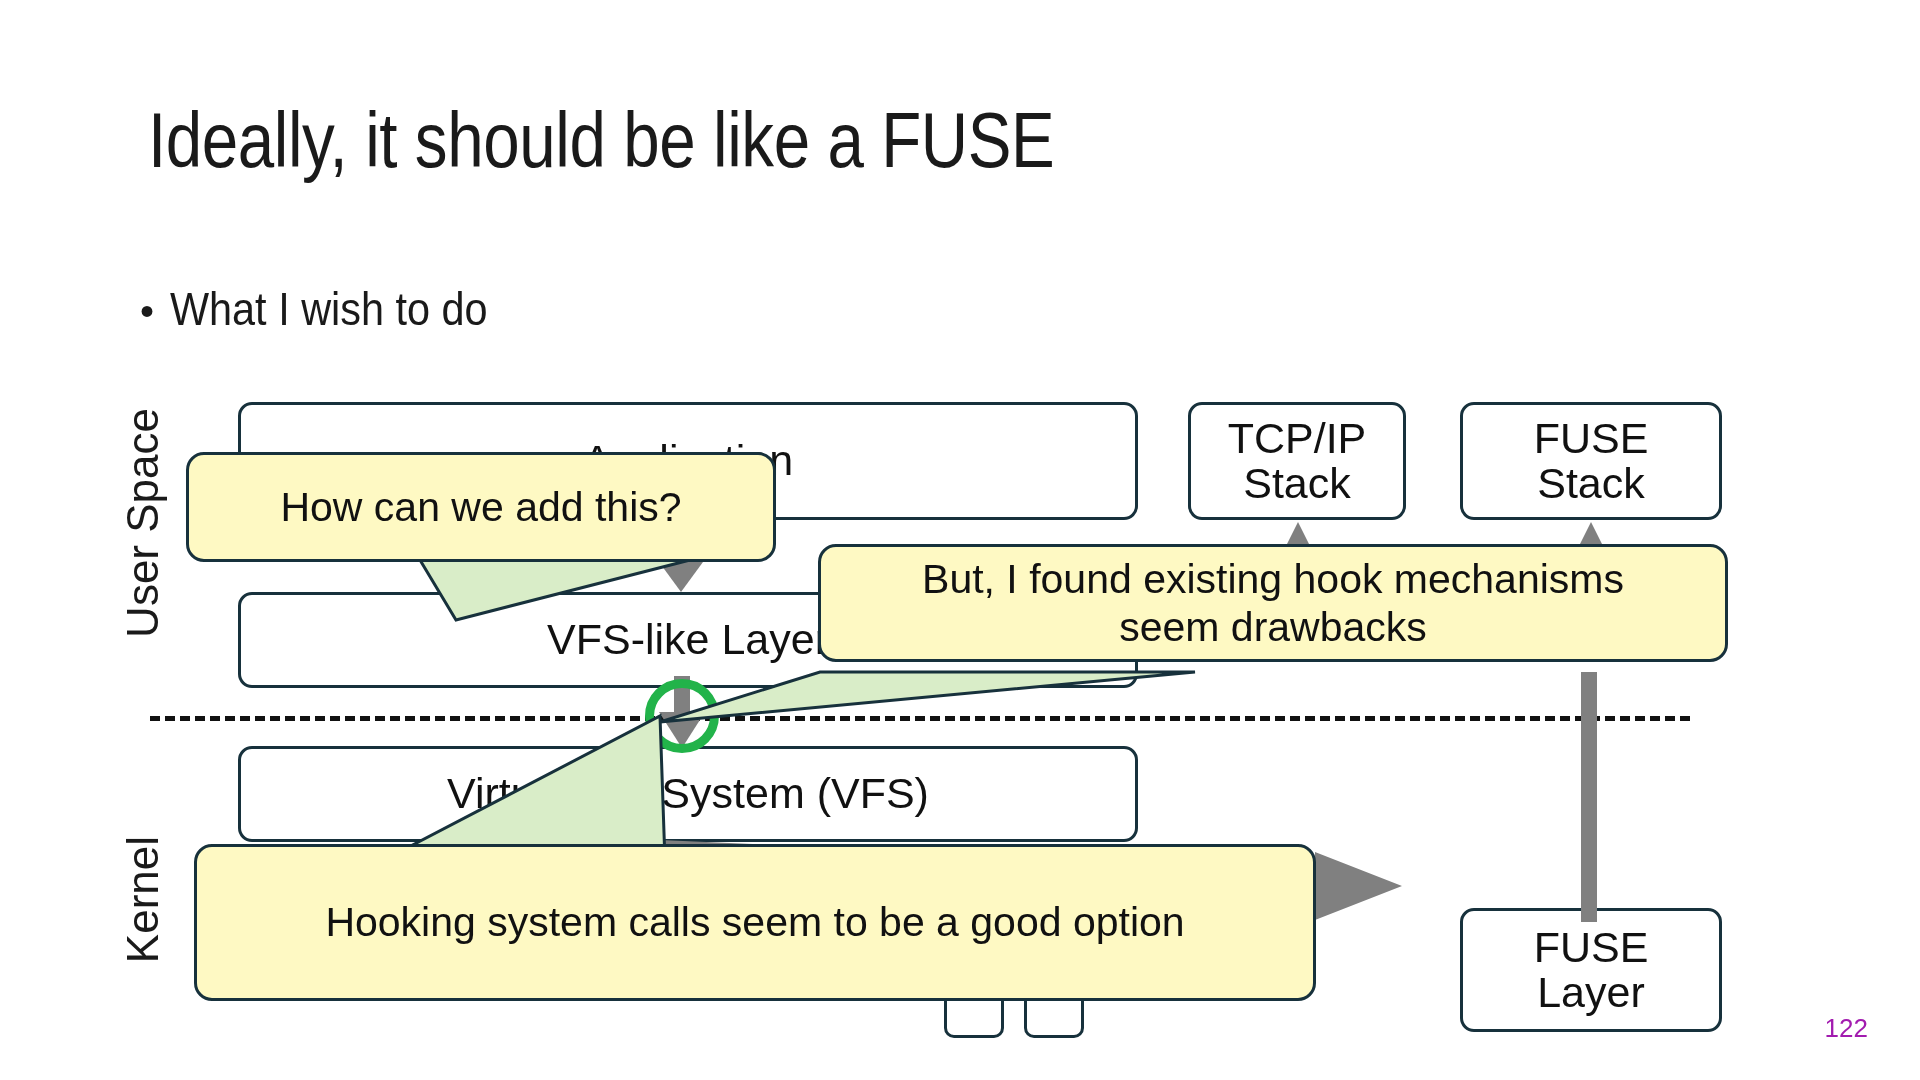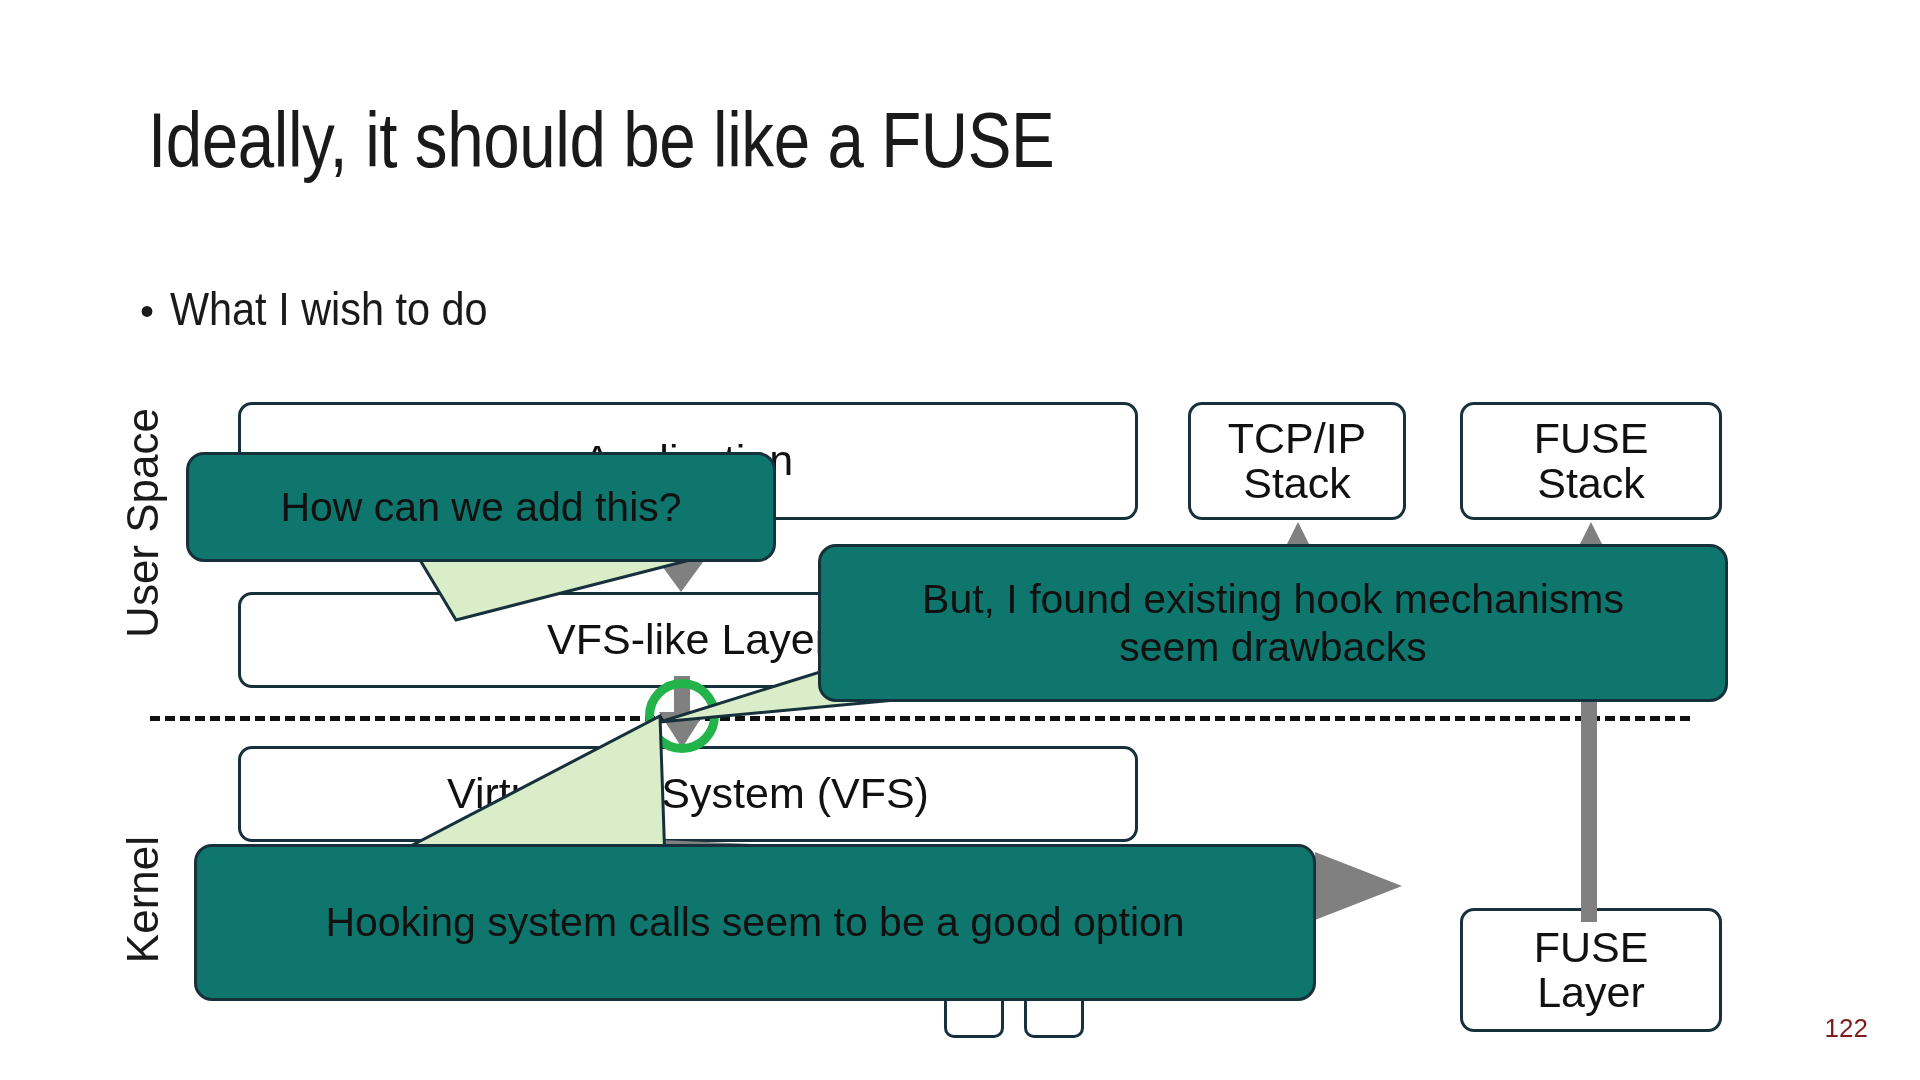--- a/index.html
+++ b/index.html
@@ -118,21 +118,21 @@
     border: 9px solid #22b34a;
     border-radius: 50%;
     background: transparent;
     box-sizing: border-box;
   }
 
   
   .callout {
     position: absolute;
     box-sizing: border-box;
-    background: #0f766e;
+    background: #fef9c3;
     border: 3px solid #17313c;
     border-radius: 18px;
     display: flex;
     align-items: center;
     justify-content: center;
     text-align: center;
     font-size: 41px;
     color: #111111;
     line-height: 1.18;
     padding: 8px 18px;
@@ -142,21 +142,21 @@
     position: absolute;
     z-index: 29;
   }
 
   
   .page-number {
     position: absolute;
     right: 52px;
     bottom: 36px;
     font-size: 26px;
-    color: #7f1d1d;
+    color: #a21caf;
   }
 </style>
 </head>
 <body>
 
 <div class="slide-title">Ideally, it should be like a FUSE</div>
 
 <div class="bullet-row">
   <span class="bullet-dot">•</span>
   <span class="bullet-text">What I wish to do</span>
@@ -239,21 +239,21 @@
 
     <polygon points="820,672 1195,672 660,722" fill="#d9edc8" stroke="#17313c" stroke-width="3"></polygon>
 
     <polygon points="380,862 665,862 660,716" fill="#d9edc8" stroke="#17313c" stroke-width="3"></polygon>
   </svg>
 
   <div class="callout" style="left:186px; top:452px; width:590px; height:110px;">
     <span>How can we add this?</span>
   </div>
 
-  <div class="callout" style="left:818px; top:544px; width:910px; height:158px; flex-direction:column;">
+  <div class="callout" style="left:818px; top:544px; width:910px; height:118px; flex-direction:column;">
     <span>But, I found existing hook mechanisms</span>
     <span>seem drawbacks</span>
   </div>
 
   <div class="callout" style="left:194px; top:844px; width:1122px; height:157px;">
     <span>Hooking system calls seem to be a good option</span>
   </div>
 
 </div>
 

